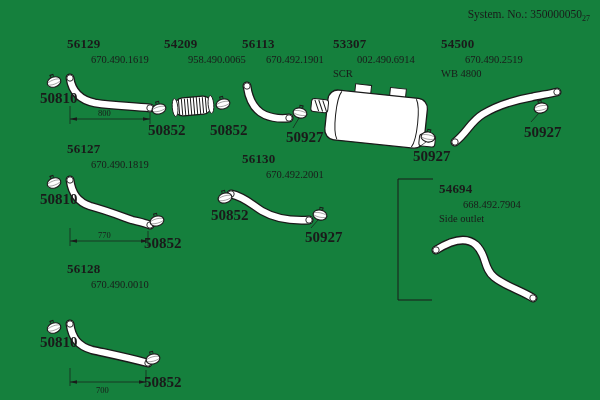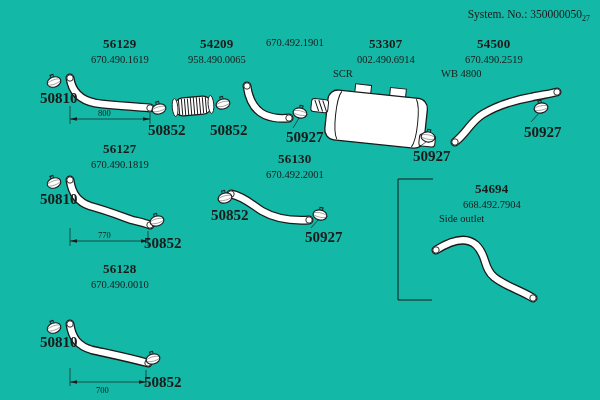--- a/index.html
+++ b/index.html
@@ -1,25 +1,25 @@
 <!DOCTYPE html>
 <html><head>
 <meta charset="utf-8">
 <style>
   html,body{margin:0;padding:0;background:#ffffff;}
   .canvas{
-    position:relative;width:600px;height:400px;background:#14b8a6;
+    position:relative;width:600px;height:400px;background:#15803d;
     font-family:"Liberation Serif","DejaVu Serif",serif;color:#1a1a1a;
     overflow:hidden;
   }
   .svg-layer{position:absolute;left:0;top:0;}
   .sysno{position:absolute;top:8px;right:10px;font-size:11.5px;white-space:nowrap;}
   .sysno sub{font-size:8px;}
   .part{position:absolute;line-height:1.3;white-space:nowrap;}
-  .pid{font-weight:bold;font-size:13px;letter-spacing:.2px;margin-left:36px;}
+  .pid{font-weight:bold;font-size:13px;letter-spacing:.2px;}
   .pcode{font-size:10.5px;margin-left:24px;}
   .pnote{font-size:10.5px;}
   .pnote b{font-size:10px;}
   .clabel{position:absolute;font-size:15px;font-weight:bold;white-space:nowrap;}
   .dim{position:absolute;font-size:8.5px;white-space:nowrap;}
   .tri{display:inline-block;width:0;height:0;border-left:5px solid #1a1a1a;
        border-top:3.5px solid transparent;border-bottom:3.5px solid transparent;
        margin-right:1px;vertical-align:middle;}
   
   .po{fill:none;stroke:#1a1a1a;stroke-width:9;stroke-linecap:round;stroke-linejoin:round;}
@@ -161,20 +161,21 @@
     <div class="pid">56129</div>
     <div class="pcode">670.490.1619</div>
   </div>
 
   <div class="part" style="left:164px;top:36px">
     <div class="pid">54209</div>
     <div class="pcode">958.490.0065</div>
   </div>
 
   <div class="part" style="left:242px;top:36px">
+    <div class="pid">56113</div>
     <div class="pcode">670.492.1901</div>
   </div>
 
   <div class="part" style="left:333px;top:36px">
     <div class="pid">53307</div>
     <div class="pcode">002.490.6914</div>
     <div class="pnote">SCR</div>
   </div>
 
   <div class="part" style="left:441px;top:36px">

